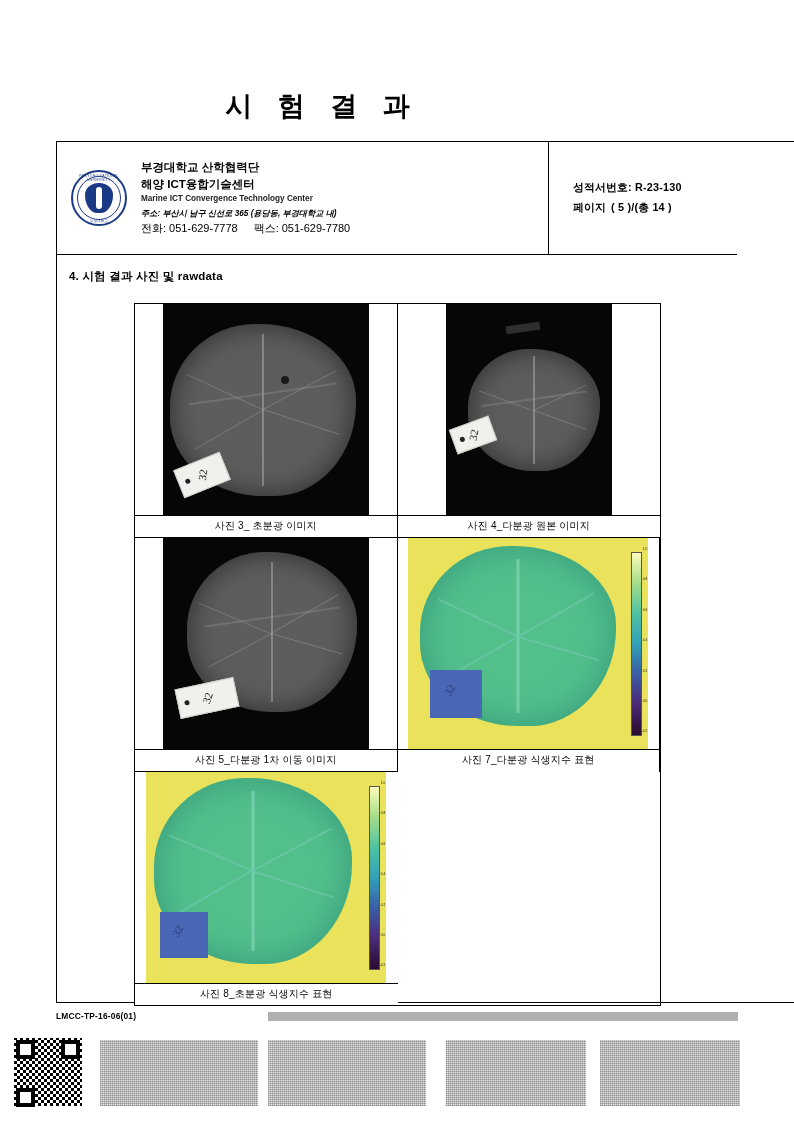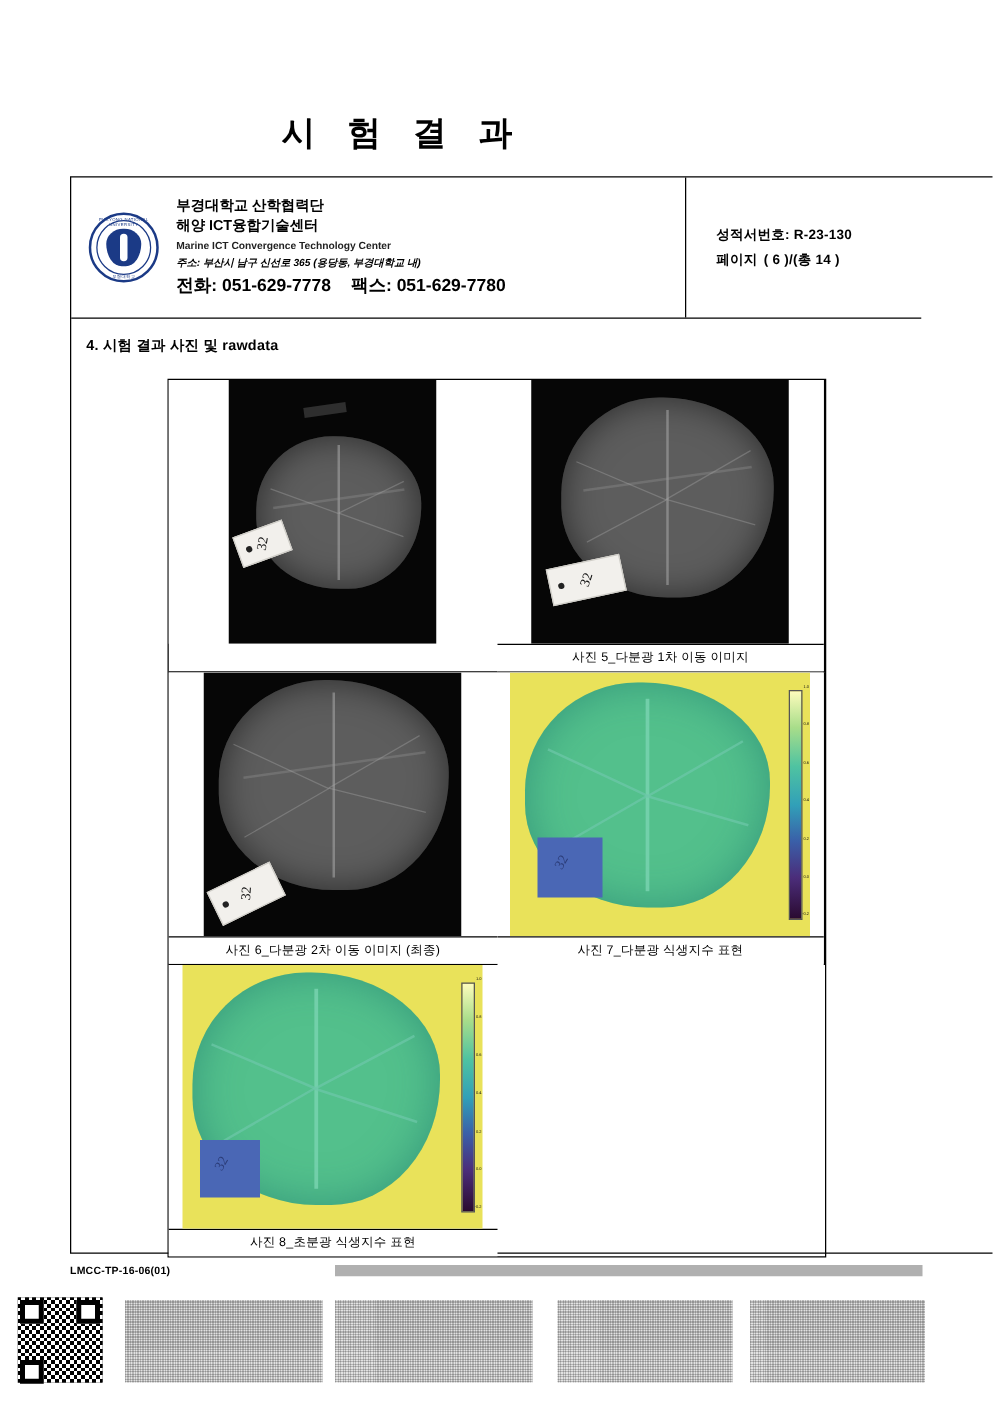--- a/index.html
+++ b/index.html
@@ -143,22 +143,22 @@
     color: #222;
     margin-bottom: 3px;
   }
   .org-line4 {
     font-size: 8.2px;
     font-weight: bold;
     margin-bottom: 2px;
     font-style: italic;
   }
   .org-line5 {
-    font-size: 14px;
-    font-weight: bold;
+    font-size: 11px;
+    font-weight: normal;
   }
   .org-line5 .gap { display: inline-block; width: 16px; }
 
   .header-right {
     flex: 1;
     display: flex;
     flex-direction: column;
     justify-content: center;
     padding-left: 24px;
   }
@@ -421,79 +421,81 @@
           <div class="org-line3">Marine ICT Convergence Technology Center</div>
           <div class="org-line4">주소: 부산시 남구 신선로 365 (용당동, 부경대학교 내)</div>
           <div class="org-line5">
             <span>전화: 051-629-7778</span><span class="gap"></span><span>팩스:  051-629-7780</span>
           </div>
         </div>
       </div>
       <div class="header-right">
         <div class="hr-row">성적서번호: R-23-130</div>
         <div class="hr-row">
-          <span>페이지</span><span class="sp"></span><span>( 6 )/(총  14 )</span>
+          <span>페이지</span><span class="sp"></span><span>( 5 )/(총  14 )</span>
         </div>
       </div>
     </div>
 
     <div class="section-title">4. 시험 결과 사진 및  rawdata</div>
 
     <div class="grid">
 
+      <div class="cell left">
+        <div class="cell-img">
+          <div class="photo p1">
+            <div class="leaf" style="left:7px; top:20px; width:186px; height:172px;"></div>
+            <div class="vein" style="left:100px; top:105px; width:84px; transform:rotate(-28deg);"></div>
+            <div class="vein" style="left:100px; top:105px; width:80px; transform:rotate(18deg);"></div>
+            <div class="vein" style="left:100px; top:105px; width:84px; transform:rotate(205deg);"></div>
+            <div class="vein" style="left:100px; top:105px; width:80px; transform:rotate(150deg);"></div>
+            <div style="position:absolute; left:118px; top:72px; width:8px; height:8px; background:#1a1a1a; border-radius:50%;"></div>
+            <div class="tag" style="left:14px; top:156px; width:48px; height:28px; transform:rotate(-22deg);">
+              <div class="hole"></div>
+              <div class="num">32</div>
+            </div>
+          </div>
+        </div>
+        <div class="cell-cap">사진 3_ 초분광 이미지</div>
+      </div>
 
       <div class="cell">
         <div class="cell-img">
           <div class="photo p2">
             <div class="leaf" style="left:22px; top:45px; width:132px; height:122px;"></div>
             <div class="vein" style="left:88px; top:106px; width:58px; transform:rotate(-26deg);"></div>
             <div class="vein" style="left:88px; top:106px; width:55px; transform:rotate(20deg);"></div>
             <div class="vein" style="left:88px; top:106px; width:58px; transform:rotate(200deg);"></div>
             <div style="position:absolute; left:60px; top:20px; width:34px; height:8px; background:#2e2e2e; transform:rotate(-8deg);"></div>
             <div class="tag" style="left:6px; top:118px; width:40px; height:24px; transform:rotate(-20deg);">
               <div class="hole"></div>
               <div class="num">32</div>
             </div>
           </div>
         </div>
+        <div class="cell-cap">사진 4_다분광 원본 이미지</div>
       </div>
 
       <div class="cell left">
         <div class="cell-img">
           <div class="photo p3">
             <div class="leaf" style="left:24px; top:14px; width:170px; height:160px;"></div>
             <div class="vein" style="left:108px; top:95px; width:78px; transform:rotate(-30deg);"></div>
             <div class="vein" style="left:108px; top:95px; width:74px; transform:rotate(16deg);"></div>
             <div class="vein" style="left:108px; top:95px; width:78px; transform:rotate(203deg);"></div>
             <div class="vein" style="left:108px; top:95px; width:72px; transform:rotate(152deg);"></div>
             <div class="tag" style="left:14px; top:145px; width:58px; height:28px; transform:rotate(-12deg);">
               <div class="hole"></div>
               <div class="num">32</div>
             </div>
           </div>
         </div>
         <div class="cell-cap">사진 5_다분광 1차 이동 이미지</div>
       </div>
 
-      <div class="cell">
-        <div class="cell-img">
-          <div class="photo p4">
-            <div class="leaf" style="left:12px; top:6px; width:184px; height:168px;"></div>
-            <div class="vein" style="left:100px; top:92px; width:84px; transform:rotate(-30deg);"></div>
-            <div class="vein" style="left:100px; top:92px; width:80px; transform:rotate(14deg);"></div>
-            <div class="vein" style="left:100px; top:92px; width:84px; transform:rotate(205deg);"></div>
-            <div class="vein" style="left:100px; top:92px; width:78px; transform:rotate(150deg);"></div>
-            <div class="tag" style="left:6px; top:162px; width:54px; height:28px; transform:rotate(-26deg);">
-              <div class="hole"></div>
-              <div class="num">32</div>
-            </div>
-          </div>
-        </div>
-        <div class="cell-cap">사진 6_다분광 2차 이동 이미지 (최종)</div>
-      </div>
 
       <div class="cell left norow">
         <div class="cell-img">
           <div class="photo p5">
             <div class="leaf-green" style="left:12px; top:8px; width:196px; height:180px;"></div>
             <div class="vein-g" style="left:110px; top:98px; width:88px; transform:rotate(-30deg);"></div>
             <div class="vein-g" style="left:110px; top:98px; width:84px; transform:rotate(16deg);"></div>
             <div class="vein-g" style="left:110px; top:98px; width:88px; transform:rotate(205deg);"></div>
             <div class="vein-g" style="left:110px; top:98px; width:82px; transform:rotate(150deg);"></div>
             <div style="position:absolute; left:22px; top:132px; width:52px; height:48px; background:#4a67b5;">

